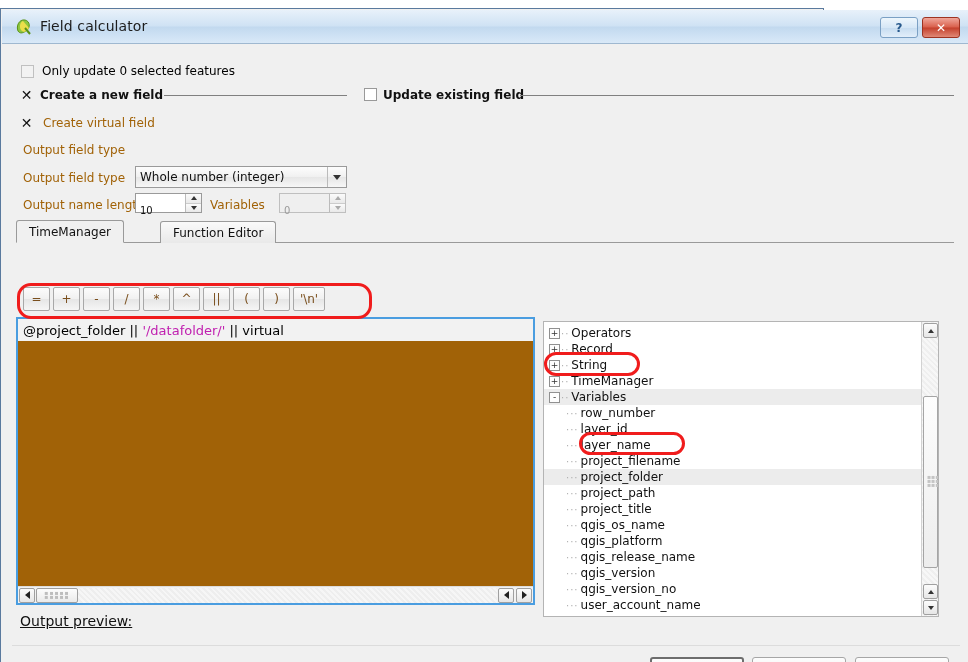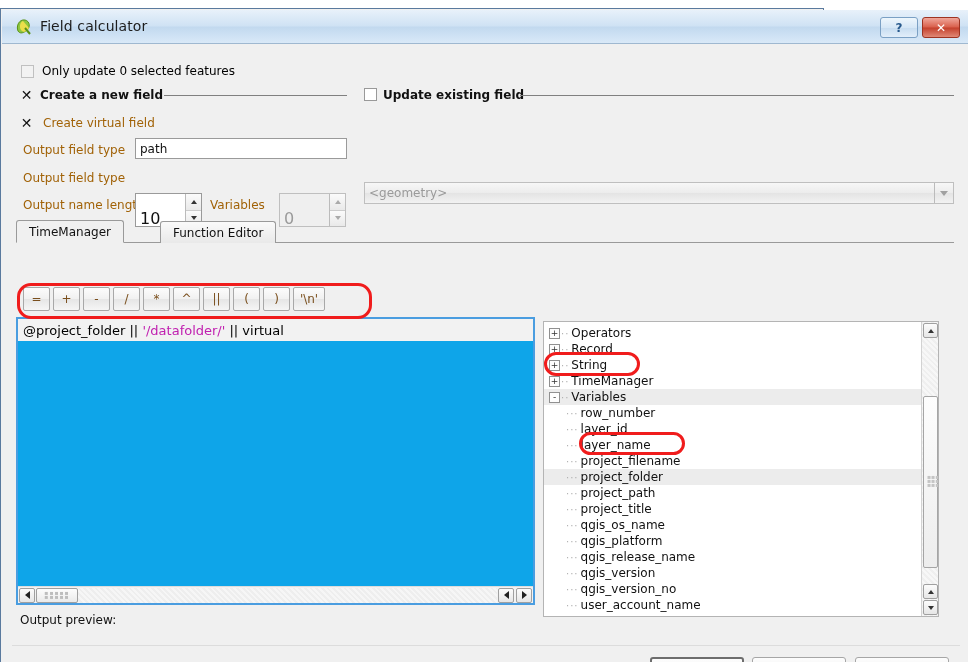--- a/index.html
+++ b/index.html
@@ -102,21 +102,21 @@
   }
   .caret-d {
     width: 0; height: 0;
     border-left: 4px solid transparent; border-right: 4px solid transparent;
     border-top: 5px solid #333;
   }
   .caret-d.dis { border-top-color: #a0a0a0; }
   .spin {
     position: absolute;
     background: #ffffff; border: 1px solid #9a9a9a;
-    font-size: 16px; color: #111; padding: 16px 4px; line-height: 18px;
+    font-size: 10px; color: #111; padding: 8px 4px; line-height: 18px;
   }
   .spin.dis { background: #efefef; border-color: #bfbfbf; color: #9a9a9a; }
   .spin-btns {
     position: absolute; right: 0; top: 0; bottom: 0; width: 16px;
     border-left: 1px solid #bbb;
     display: flex; flex-direction: column;
   }
   .spin-up, .spin-dn {
     flex: 1; display: flex; align-items: center; justify-content: center;
     background: linear-gradient(to bottom, #fbfbfb, #e9e9e9);
@@ -145,21 +145,21 @@
     position: absolute; top: 243px; height: 24px;
     background: linear-gradient(to bottom, #fcfcfc 0%, #f1f1f1 48%, #e6e6e6 52%, #f6f6f6 100%);
     border: 1px solid #a8a8a8; border-radius: 2px;
     display: flex; align-items: center; justify-content: center;
     font-size: 12px; color: #7a4f1d;
   }
   
   .expr-wrap {
     position: absolute; left: 14px; top: 273px;
     width: 519px; height: 288px;
-    background: #0ea5e9;
+    background: #a16207;
     border: 2px solid #4a9de0;
   }
   .expr-line1 {
     position: absolute; left: 0; top: 0; right: 0; height: 22px;
     background: #f2f2f2;
     display: flex; align-items: center;
     padding-left: 5px;
     font-family: "DejaVu Sans", "Liberation Sans", sans-serif;
     font-size: 13px; color: #000000; white-space: pre;
   }
@@ -225,21 +225,21 @@
     border: 1px solid #a0a0a0; border-radius: 2px;
     display: flex; align-items: center; justify-content: center;
   }
   .vthumb {
     position: absolute; left: 1px; width: 15px;
     background: linear-gradient(to bottom,#fdfdfd,#ededed);
     border: 1px solid #a5a5a5; border-radius: 2px;
   }
   .grip-v { position:absolute; left:3px; top:50%; margin-top:-7px; font-size:6px; color:#c4c4c4; line-height:4px; }
   
-  .outprev { position: absolute; left: 18px; top: 569px; font-size: 12px; color: #111; }
+  .outprev { position: absolute; left: 18px; top: 569px; font-size: 14px; color: #111; text-decoration: underline; }
   .sep { position: absolute; left: 10px; top: 601px; width: 948px; height: 1px; background: #dcdcdc; }
   .dlgbtn {
     position: absolute; top: 613px; height: 30px;
     background: linear-gradient(to bottom, #fdfdfd 0%, #f2f2f2 48%, #e8e8e8 52%, #f8f8f8 100%);
     border: 1px solid #a6a6a6; border-radius: 3px;
     display: flex; align-items: center; justify-content: center;
     font-size: 12px; color: #111;
   }
   .dlgbtn.default { border: 2px solid #6d6d6d; }
   .dlgbtn .amber { color: #8a5a1e; }
@@ -288,30 +288,29 @@
     <div class="grpline" style="left:162px; top:51px; width:183px;"></div>
 
     <div class="cbox" style="left:362px; top:44px;"></div>
     <div class="grouphdr" style="position:absolute; left:381px; top:44px;">Update existing field</div>
     <div class="grpline" style="left:518px; top:51px; width:434px;"></div>
 
     <div class="cbox checked" style="left:18px; top:72px;">✕</div>
     <div class="label" style="position:absolute; left:41px; top:72px;">Create virtual field</div>
 
     <div class="label" style="position:absolute; left:21px; top:99px;">Output field type</div>
-    <input class="tinput" style="left: 133px; top: 94px; width: 212px; height: 21px;" value="path">
-
-    <div class="combo dis" style="left:362px; top:138px; width:590px; height:22px;">
-      <span>&lt;geometry&gt;</span>
+
+
+    <div class="label" style="position:absolute; left:21px; top:127px;">Output field type</div>
+    <div class="combo" style="left:133px; top:122px; width:212px; height:22px;">
+      <span>Whole number (integer)</span>
       <span class="combo-arrow">
-          <i class="caret-d dis"></i>
+          <i class="caret-d"></i>
         </span>
     </div>
-
-    <div class="label" style="position:absolute; left:21px; top:127px;">Output field type</div>
 
     <div class="label" style="position:absolute; left:21px; top:154px;">Output name length</div>
     <div class="spin" style="left:133px; top:149px; width:67px; height:20px;">
       <span>10</span>
       <span class="spin-btns">
         <span class="spin-up">
             <i class="tri-u"></i>
           </span>
         <span class="spin-dn">
             <i class="tri-dn"></i>

